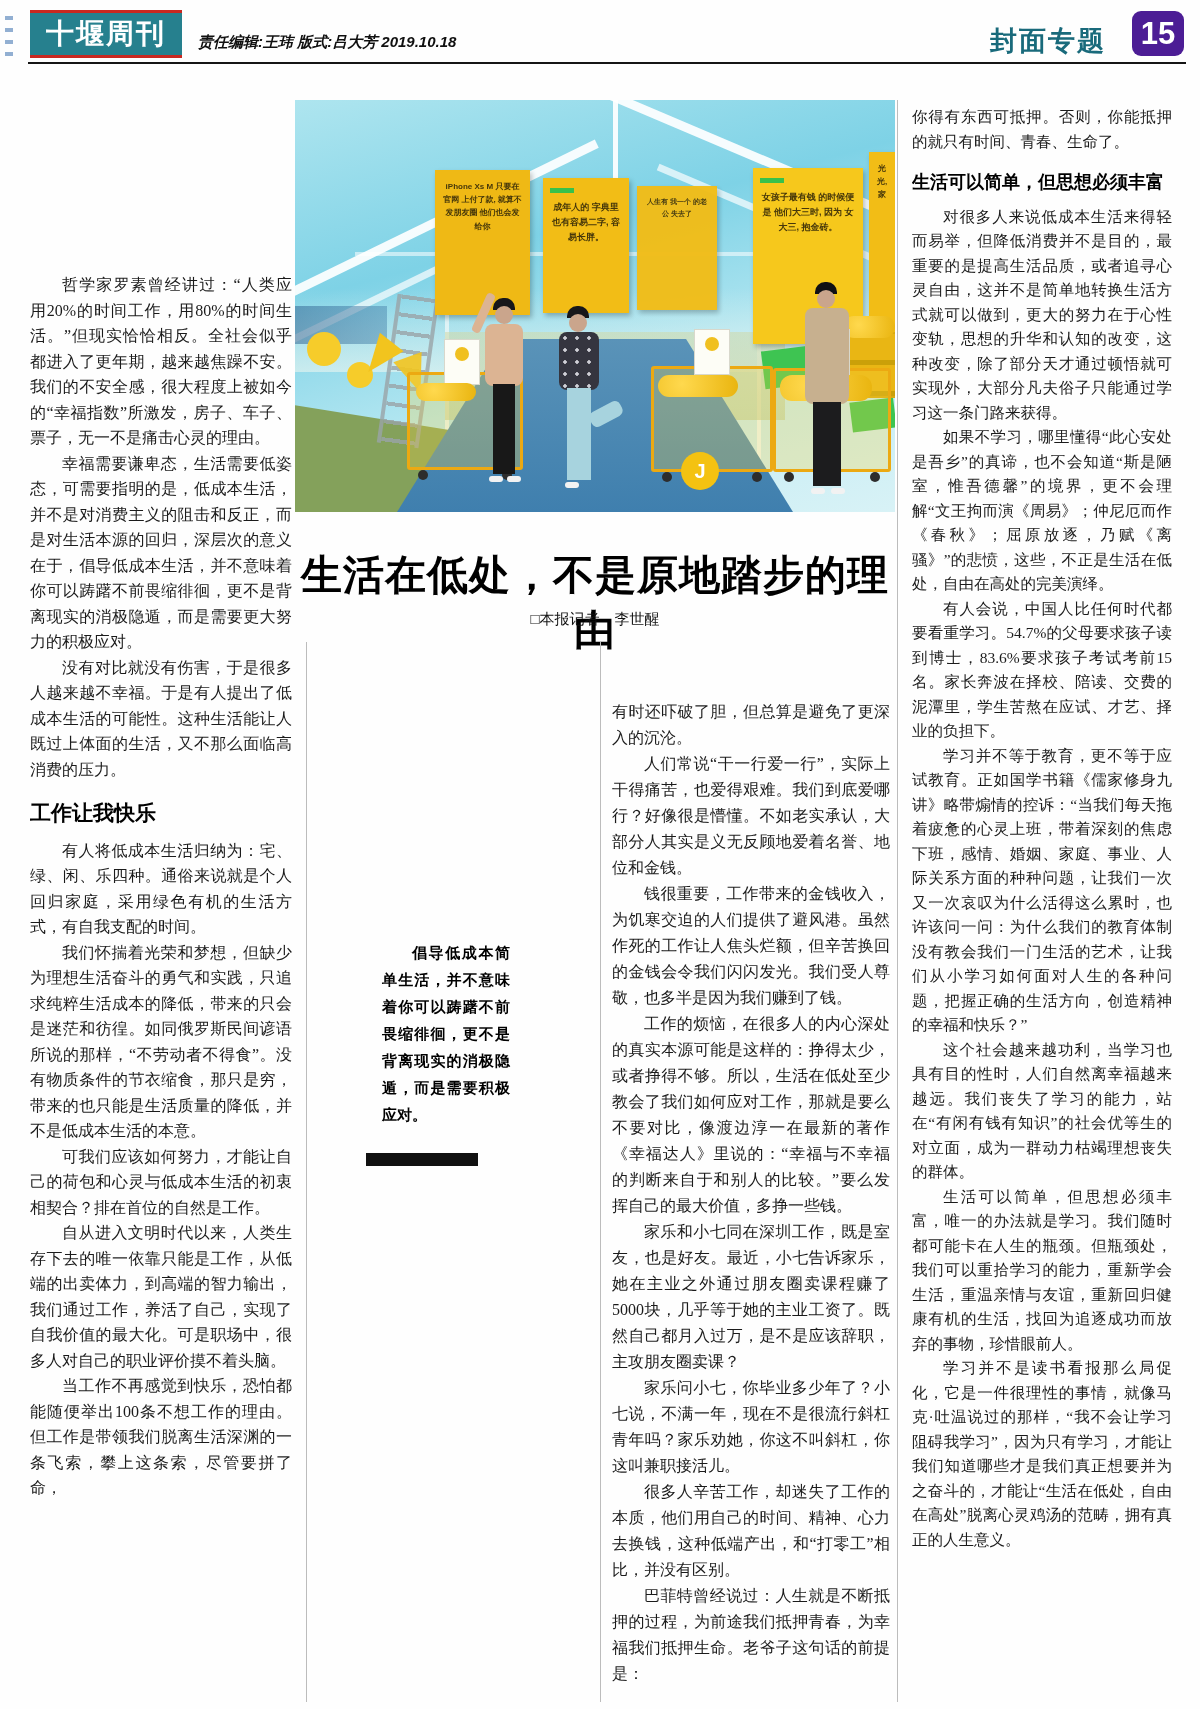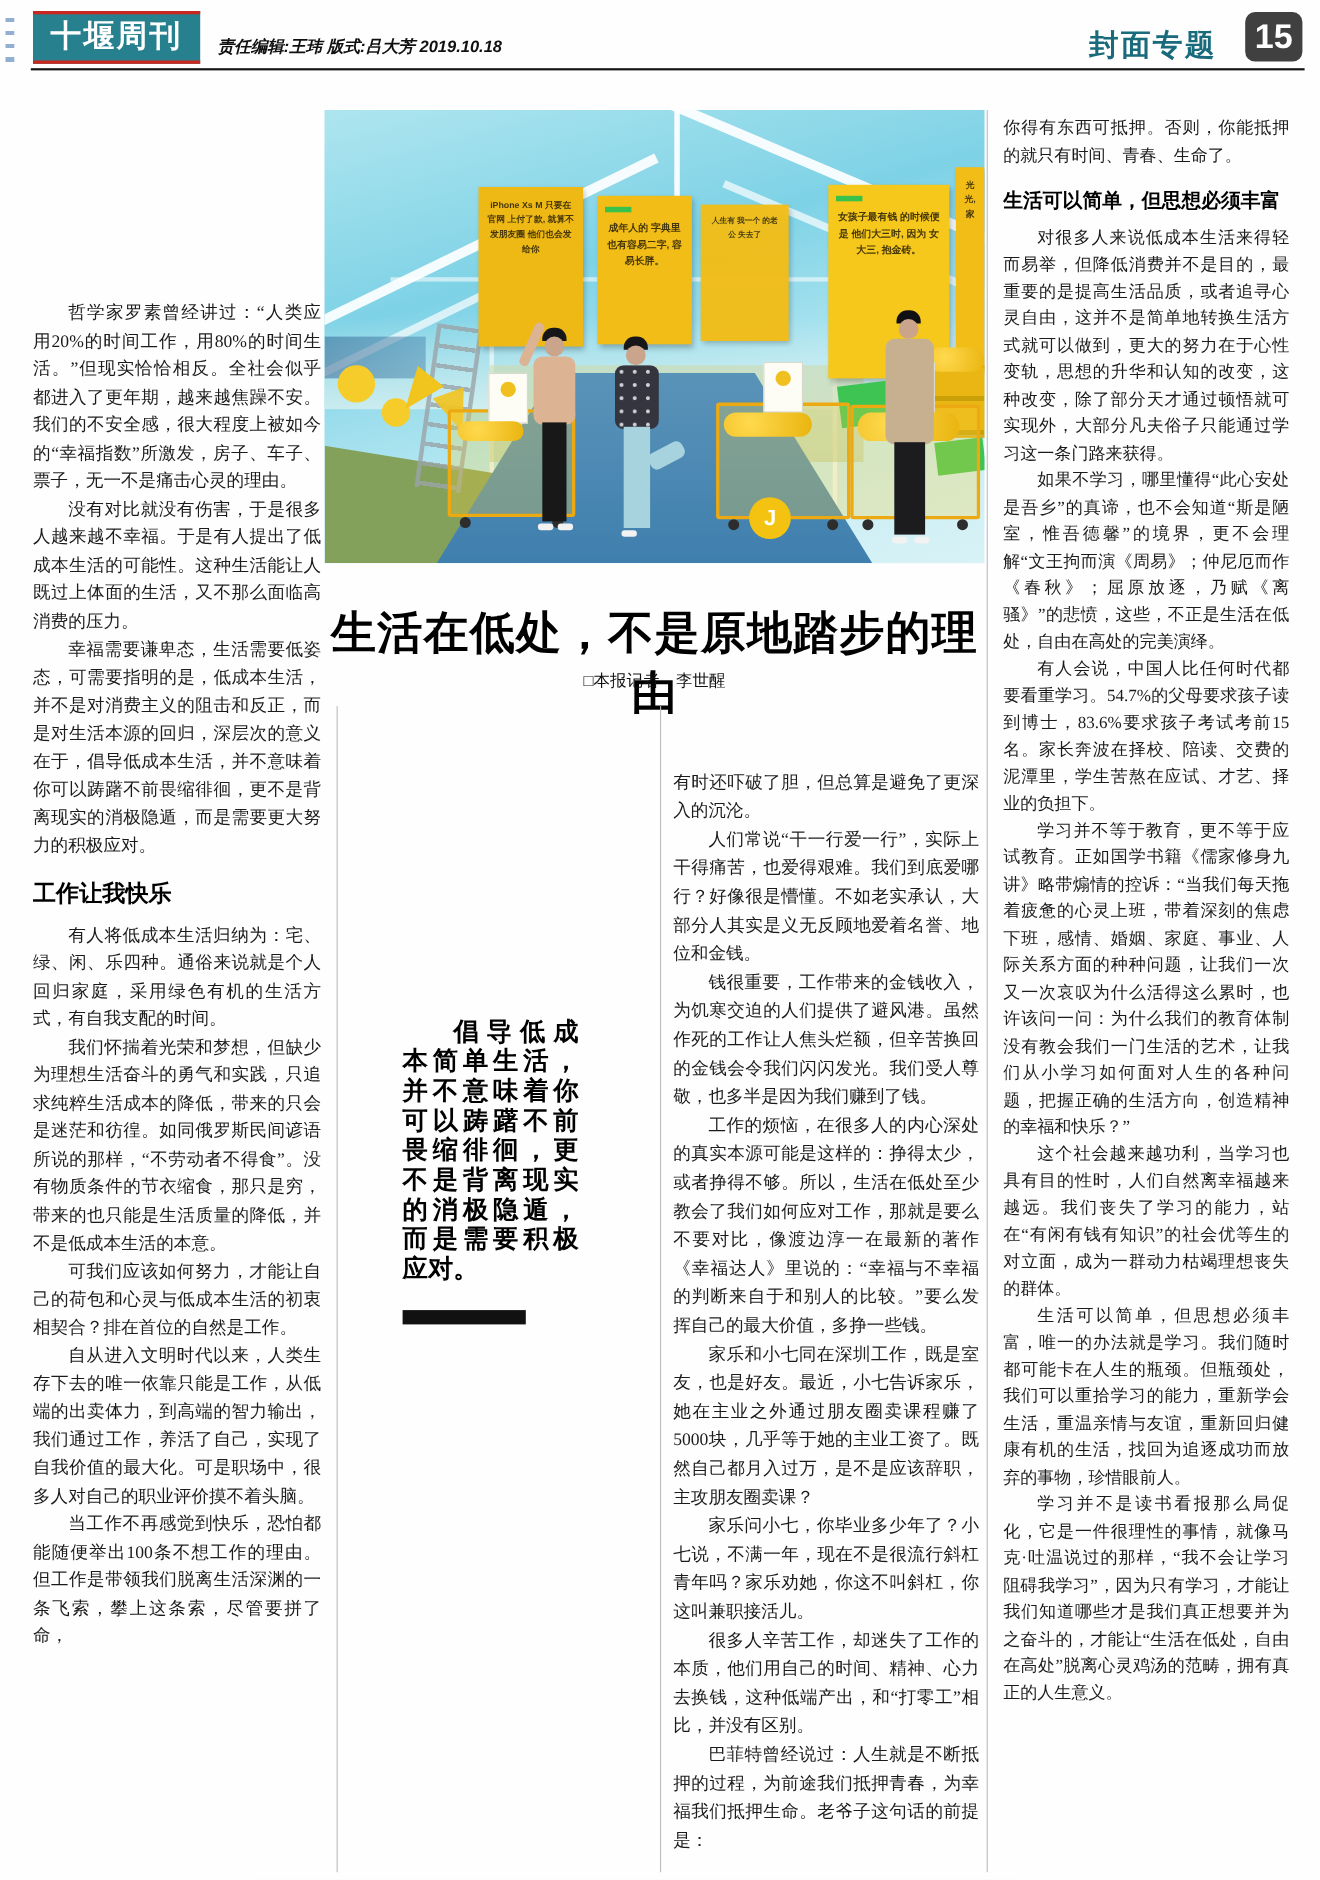--- a/index.html
+++ b/index.html
@@ -8,42 +8,42 @@
   
   .regmarks{position:absolute;left:5px;top:16px;width:8px;height:42px;
             background:repeating-linear-gradient(180deg,#3a6fae 0 4px,transparent 4px 12px);opacity:.55;}
   .mast-box{position:absolute;left:30px;top:10px;width:152px;height:42px;background:#26808e;
             border-top:3px solid #c92820;border-bottom:3px solid #c92820;color:#fff;font-weight:bold;
             font-size:28px;text-align:center;line-height:42px;letter-spacing:2px;}
   .edit-info{position:absolute;left:198px;top:33px;font-family:"Liberation Sans","DejaVu Sans",sans-serif;
              font-weight:bold;font-style:italic;font-size:15px;color:#101010;text-align:right;}
   .section-label{position:absolute;right:94px;top:23px;font-size:27px;font-weight:bold;color:#196a7b;
                  font-family:"Liberation Sans","DejaVu Sans",sans-serif;letter-spacing:2px;}
-  .page-num{position:absolute;right:16px;top:11px;width:52px;height:45px;background:#404040;border-radius:9px;
+  .page-num{position:absolute;right:16px;top:11px;width:52px;height:45px;background:#4c1d95;border-radius:9px;
             color:#fff;font-size:31px;font-weight:bold;text-align:center;line-height:45px;
             font-family:"Liberation Sans","DejaVu Sans",sans-serif;}
   .header-rule{position:absolute;left:28px;right:14px;top:62px;height:2px;background:#151515;}
   
   .headline{position:absolute;left:295px;top:548px;width:600px;margin:0;text-align:center;
             font-size:41px;font-weight:bold;letter-spacing:1px;color:#000;}
   .byline{position:absolute;left:295px;top:610px;width:600px;text-align:center;font-size:15px;color:#111;}
   
   .col{position:absolute;text-align:justify;overflow:hidden;}
   .col p{margin:0;text-indent:2em;}
   .col p.cont{text-indent:0;margin-top:11px;}
   .col-left{left:30px;top:272px;width:262px;height:1432px;font-size:16px;line-height:25.5px;}
   .col-mid{left:612px;top:688px;width:278px;height:1016px;font-size:16px;line-height:26px;}
   .col-right{left:912px;top:94px;width:260px;height:1612px;font-size:15.5px;line-height:24.5px;}
   .sec-head{font-family:"Liberation Sans","DejaVu Sans",sans-serif;font-weight:bold;color:#000;
             text-indent:0;margin:18px 0 12px;}
   .col-left .sec-head{font-size:21px;}
   .col-right .sec-head{font-size:18px;margin:16px 0 10px;}
   
   .quote-wrap{position:absolute;left:366px;top:924px;width:160px;}
-  .quote{margin:0;font-size:23px;font-weight:bold;line-height:27px;text-align:justify;text-indent:2em;color:#000;}
+  .quote{margin:16px;font-size:15px;font-weight:bold;line-height:27px;text-align:justify;text-indent:2em;color:#000;}
   .quote-bar{width:112px;height:13px;background:#111;margin-top:24px;}
   
   .vrule{position:absolute;width:1px;background:#bcbcbc;}
   
   .photo{position:absolute;left:295px;top:100px;width:600px;height:412px;overflow:hidden;
          background:linear-gradient(165deg,#aee5ef 0%,#7ed2e6 35%,#c2ecf4 70%,#d8f2f6 100%);}
   .beam{position:absolute;background:rgba(255,255,255,.92);}
   .haze{position:absolute;left:0;top:188px;width:100%;height:84px;
         background:linear-gradient(180deg,rgba(255,255,255,0),rgba(236,246,240,.6));}
   .field{position:absolute;left:150px;top:232px;width:340px;height:88px;opacity:.55;
@@ -201,22 +201,22 @@
   <div class="vrule" style="left:600px;top:642px;height:1060px;"></div>
   <div class="vrule" style="left:897px;top:100px;height:1602px;"></div>
 
   <div class="quote-wrap">
     <p class="quote">倡导低成本简单生活，并不意味着你可以踌躇不前畏缩徘徊，更不是背离现实的消极隐遁，而是需要积极应对。</p>
     <div class="quote-bar"></div>
   </div>
 
   <div class="col col-left">
     <p>哲学家罗素曾经讲过：“人类应用20%的时间工作，用80%的时间生活。”但现实恰恰相反。全社会似乎都进入了更年期，越来越焦躁不安。我们的不安全感，很大程度上被如今的“幸福指数”所激发，房子、车子、票子，无一不是痛击心灵的理由。</p>
+    <p>幸福需要谦卑态，生活需要低姿态，可需要指明的是，低成本生活，并不是对消费主义的阻击和反正，而是对生活本源的回归，深层次的意义在于，倡导低成本生活，并不意味着你可以踌躇不前畏缩徘徊，更不是背离现实的消极隐遁，而是需要更大努力的积极应对。</p>
     <p>没有对比就没有伤害，于是很多人越来越不幸福。于是有人提出了低成本生活的可能性。这种生活能让人既过上体面的生活，又不那么面临高消费的压力。</p>
-    <p>幸福需要谦卑态，生活需要低姿态，可需要指明的是，低成本生活，并不是对消费主义的阻击和反正，而是对生活本源的回归，深层次的意义在于，倡导低成本生活，并不意味着你可以踌躇不前畏缩徘徊，更不是背离现实的消极隐遁，而是需要更大努力的积极应对。</p>
     <h2 class="sec-head">工作让我快乐</h2>
     <p>有人将低成本生活归纳为：宅、绿、闲、乐四种。通俗来说就是个人回归家庭，采用绿色有机的生活方式，有自我支配的时间。</p>
     <p>我们怀揣着光荣和梦想，但缺少为理想生活奋斗的勇气和实践，只追求纯粹生活成本的降低，带来的只会是迷茫和彷徨。如同俄罗斯民间谚语所说的那样，“不劳动者不得食”。没有物质条件的节衣缩食，那只是穷，带来的也只能是生活质量的降低，并不是低成本生活的本意。</p>
     <p>可我们应该如何努力，才能让自己的荷包和心灵与低成本生活的初衷相契合？排在首位的自然是工作。</p>
     <p>自从进入文明时代以来，人类生存下去的唯一依靠只能是工作，从低端的出卖体力，到高端的智力输出，我们通过工作，养活了自己，实现了自我价值的最大化。可是职场中，很多人对自己的职业评价摸不着头脑。</p>
     <p>当工作不再感觉到快乐，恐怕都能随便举出100条不想工作的理由。但工作是带领我们脱离生活深渊的一条飞索，攀上这条索，尽管要拼了命，</p>
   </div>
 
   <div class="col col-mid">
     <p class="cont">有时还吓破了胆，但总算是避免了更深入的沉沦。</p>

